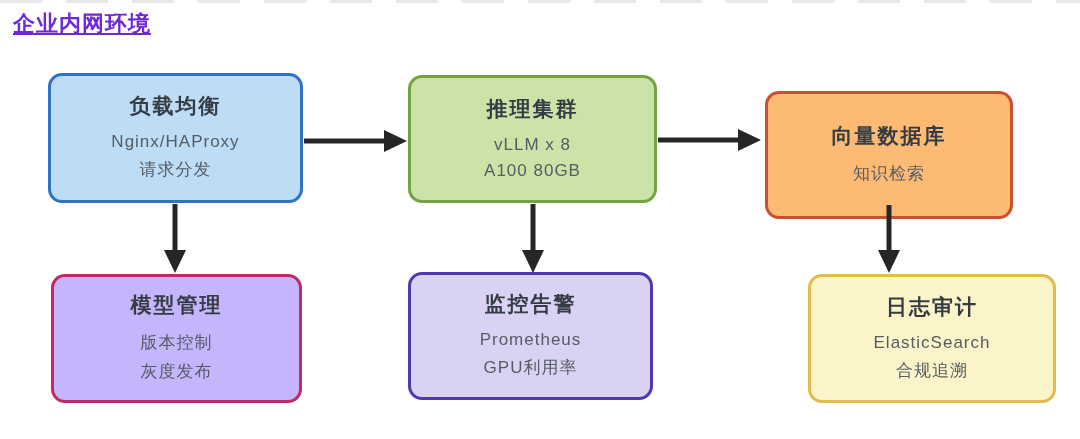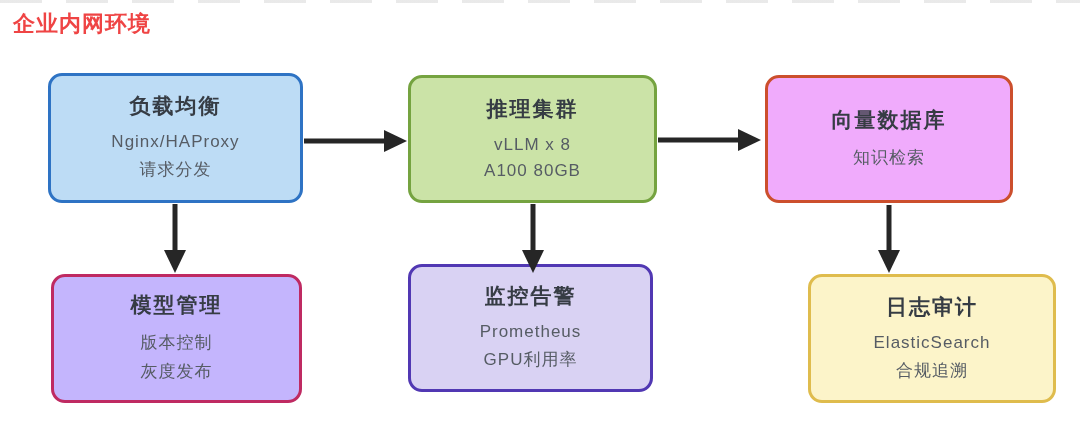--- a/index.html
+++ b/index.html
@@ -65,46 +65,46 @@
     pointer-events: none;
   }
 </style>
 </head>
 <body>
 
 <div class="canvas">
 
   <div class="clipped-dash"></div>
 
-  <div class="page-title" style="color: #ef4444;">企业内网环境</div>
+  <div class="page-title" style="color: #6d28d9; text-decoration: underline;">企业内网环境</div>
 
   <div class="node" style="left: 48px; top: 73px; width: 255px; height: 130px; background: rgb(189, 220, 245); border-color: rgb(46, 115, 196);">
     <div class="node-title">负载均衡</div>
     <div class="node-line">Nginx/HAProxy</div>
     <div class="node-line">请求分发</div>
   </div>
 
   <div class="node" style="left: 408px; top: 75px; width: 249px; height: 128px; background: rgb(203, 227, 167); border-color: rgb(117, 163, 64);">
     <div class="node-title">推理集群</div>
     <div class="node-line">vLLM x 8</div>
     <div class="node-line">A100 80GB</div>
   </div>
 
-  <div class="node" style="left: 765px; top: 75px; width: 248px; height: 128px; background: #f0abfc; border-color: rgb(204, 79, 45);">
+  <div class="node" style="left: 765px; top: 91px; width: 248px; height: 128px; background: #fdba74; border-color: rgb(204, 79, 45);">
     <div class="node-title">向量数据库</div>
     <div class="node-line">知识检索</div>
   </div>
 
   <div class="node" style="left: 51px; top: 274px; width: 251px; height: 129px; background: #c4b5fd; border-color: rgb(191, 42, 98);">
     <div class="node-title">模型管理</div>
     <div class="node-line">版本控制</div>
     <div class="node-line">灰度发布</div>
   </div>
 
-  <div class="node" style="left: 408px; top: 264px; width: 245px; height: 128px; background: rgb(217, 210, 243); border-color: rgb(81, 56, 179);">
+  <div class="node" style="left: 408px; top: 272px; width: 245px; height: 128px; background: rgb(217, 210, 243); border-color: rgb(81, 56, 179);">
     <div class="node-title">监控告警</div>
     <div class="node-line">Prometheus</div>
     <div class="node-line">GPU利用率</div>
   </div>
 
   <div class="node" style="left: 808px; top: 274px; width: 248px; height: 129px; background: rgb(252, 244, 201); border-color: rgb(223, 188, 77);">
     <div class="node-title">日志审计</div>
     <div class="node-line">ElasticSearch</div>
     <div class="node-line">合规追溯</div>
   </div>

